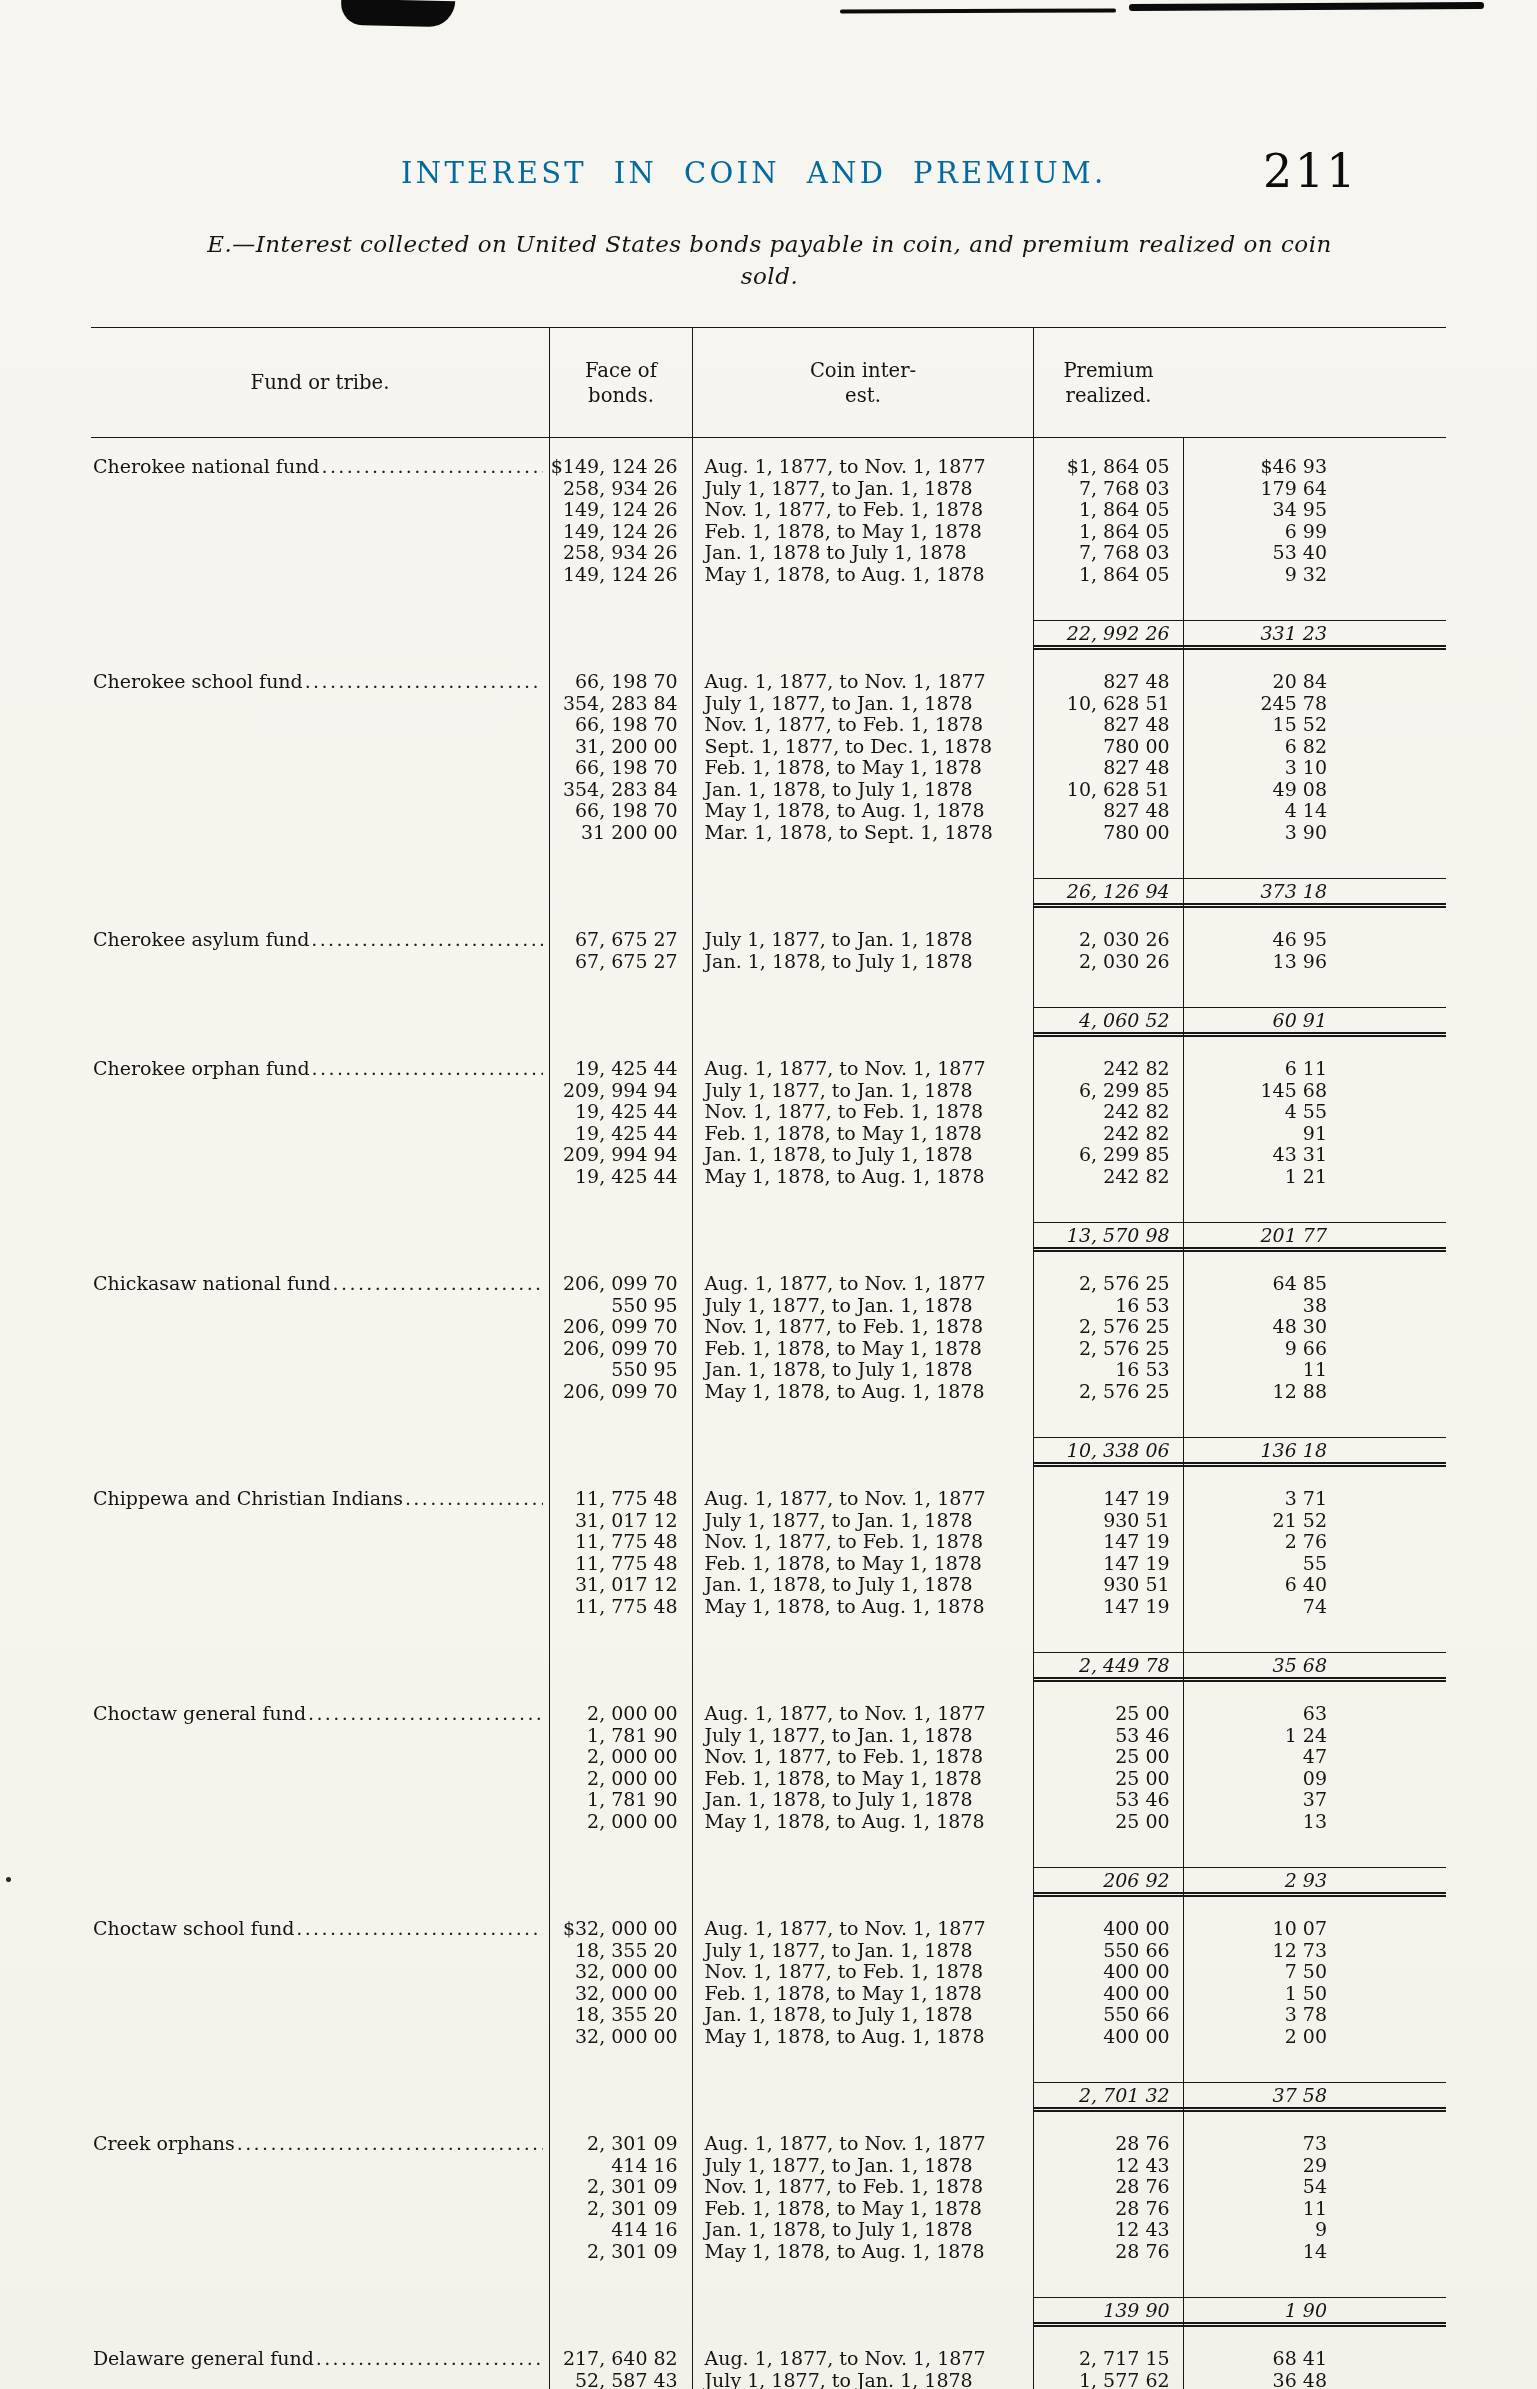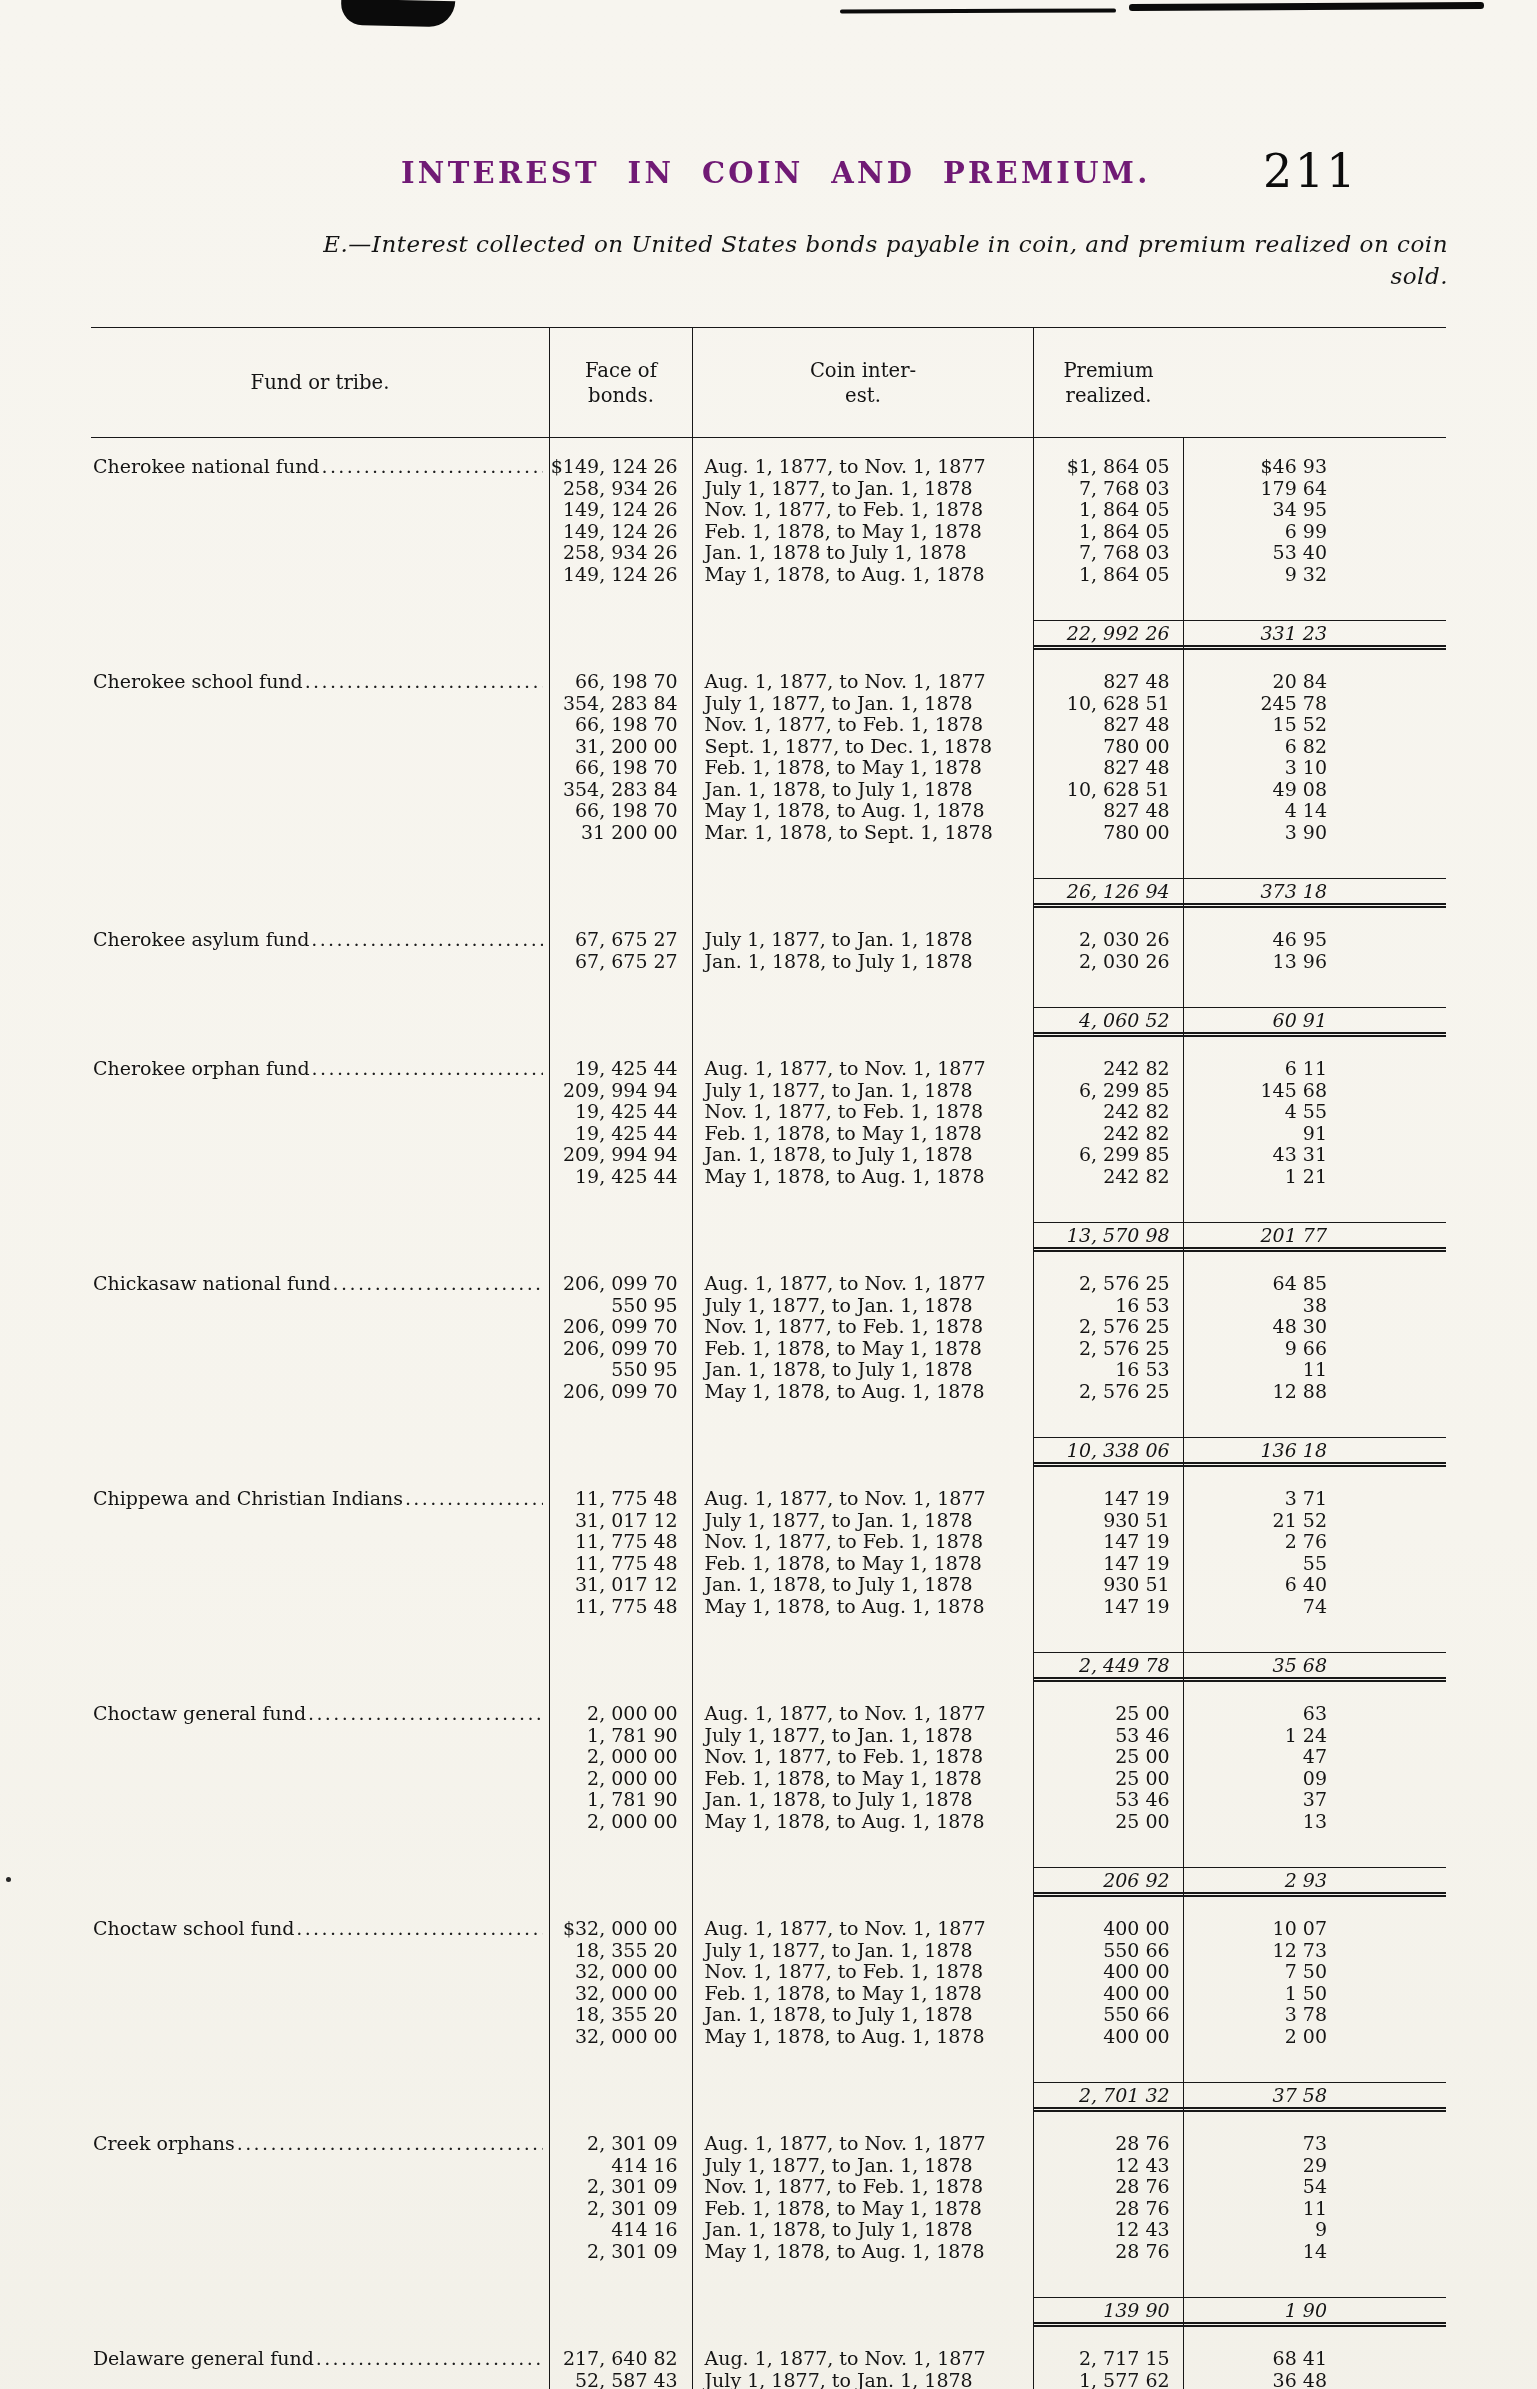--- a/index.html
+++ b/index.html
@@ -6,29 +6,29 @@
   html,body { background:#e9e7e0; }
   body{
     width:1537px; height:2546px; position:relative; overflow:hidden;
     background:linear-gradient(#f7f5ef 0%, #f6f4ed 60%, #f2f0e8 100%);
     font-family:"DejaVu Serif","Liberation Serif",serif;
     color:#141414;
   }
   
   .running-head{
     position:absolute; top:156px; left:401px;
-    font-size:29px; font-weight:700; letter-spacing:3.3px; word-spacing:14.3px; color:#701a75;
+    font-size:29px; font-weight:400; letter-spacing:3.3px; word-spacing:14.3px; color:#0369a1;
   }
   .page-num{
     position:absolute; top:144px; left:1263px;
     font-size:46px; letter-spacing:2.4px; color:#0c0c0c;
   }
   .caption{
     position:absolute; top:228px; left:91px; width:1357px;
-    text-align:right; font-style:italic; font-size:23px; line-height:32px; letter-spacing:0.5px;
+    text-align:center; font-style:italic; font-size:23px; line-height:32px; letter-spacing:0.5px;
   }
   
   .table{
     position:absolute; top:327px; left:91px; width:1355px;
     border-top:1.9px solid #181818;
   }
   .thead{
     display:grid; grid-template-columns:458px 143px 341px 150px 263px;
     border-bottom:1.9px solid #181818; min-height:110px;
   }

